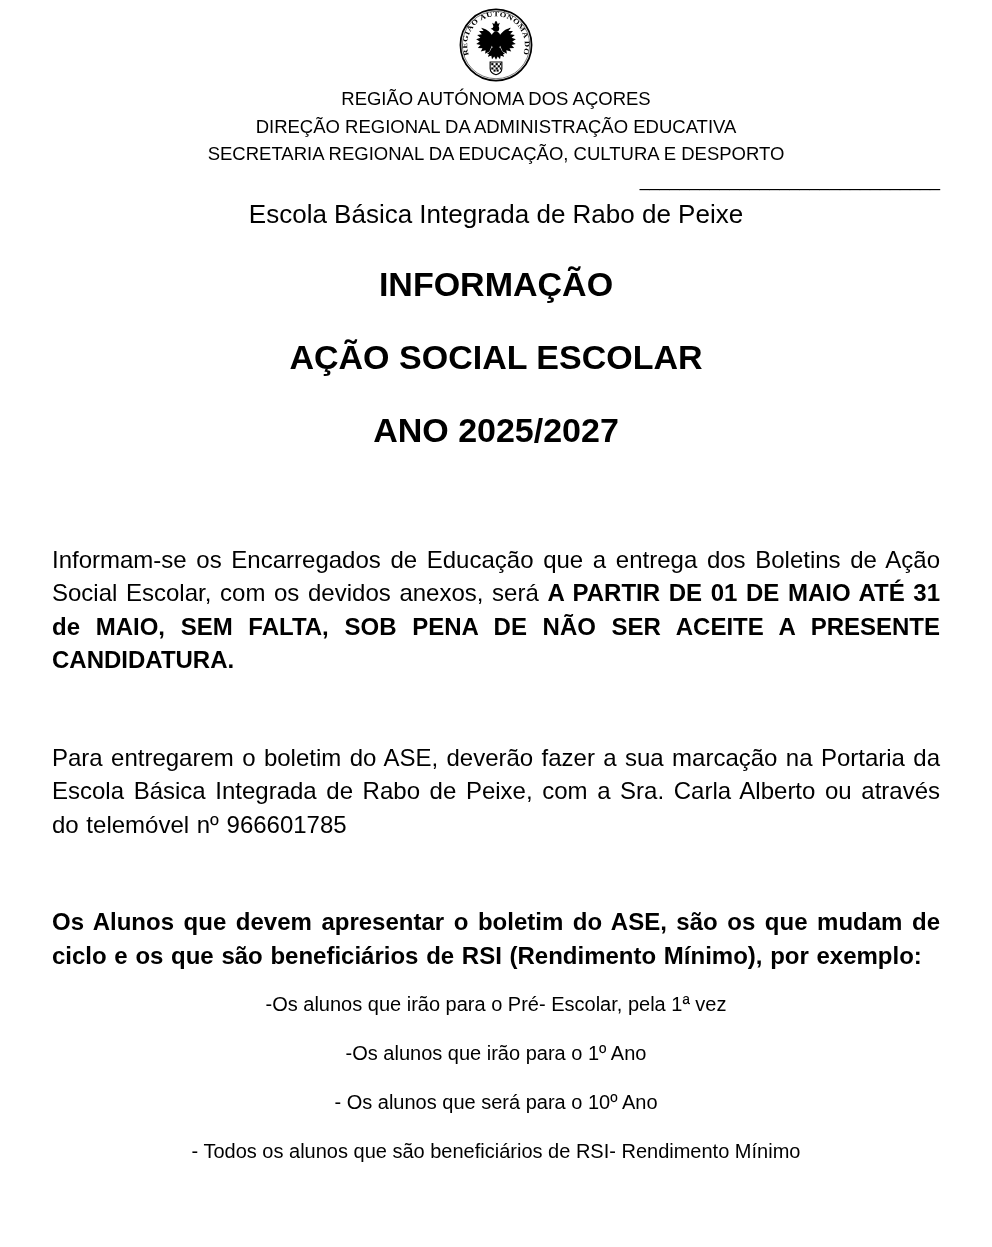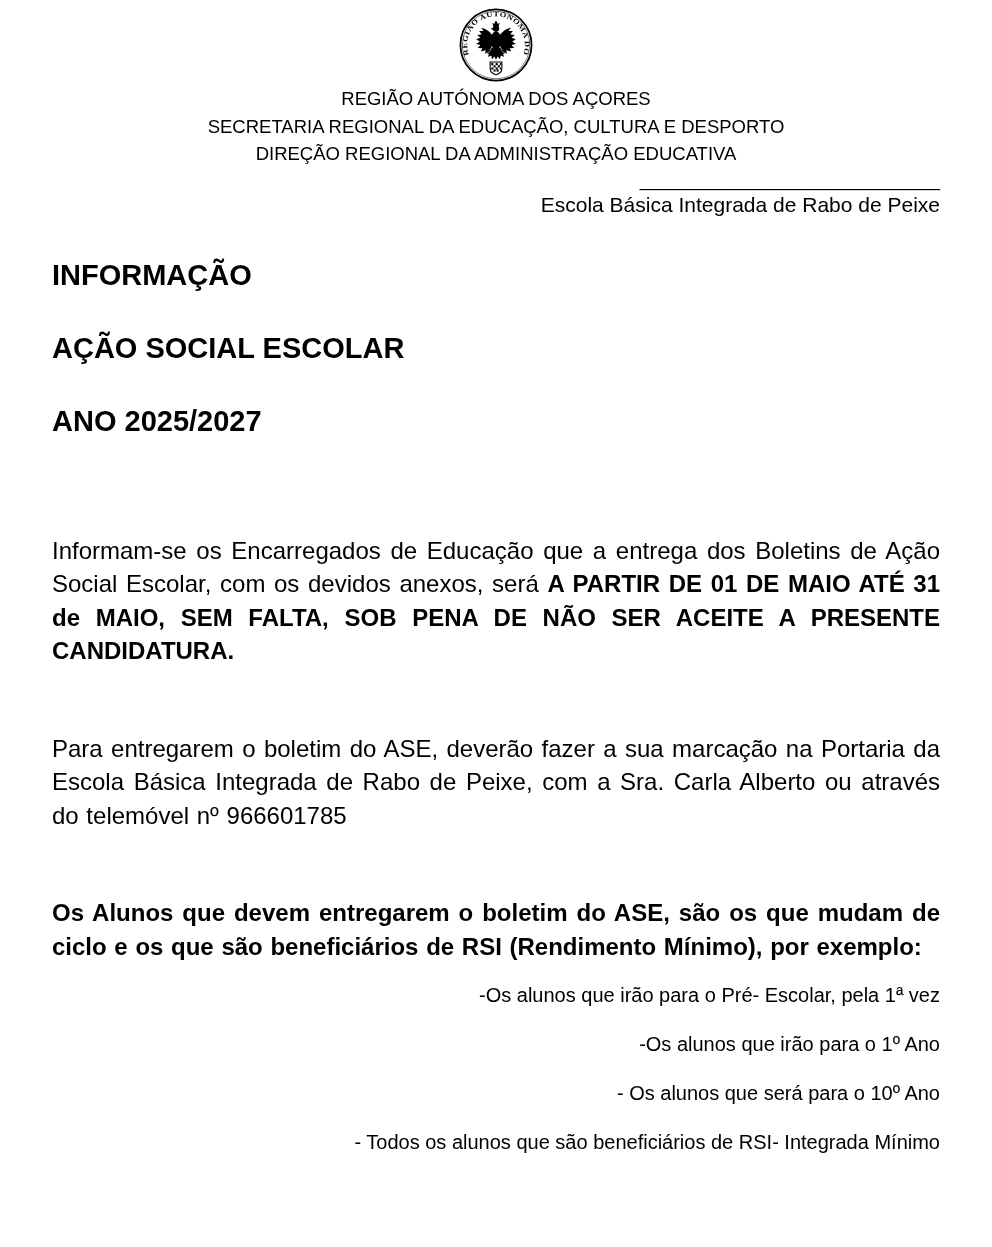--- a/index.html
+++ b/index.html
@@ -35,28 +35,29 @@
     white-space: nowrap;
   }
   .separator {
     text-align: right;
     font-size: 18px;
     line-height: 22px;
     margin-top: 1px;
     letter-spacing: 0px;
   }
   .school {
-    text-align: right;
-    font-size: 21px;
+    text-align: center;
+    font-size: 26px;
     line-height: 26px;
-    margin-top: 1px;
+    margin-top: 10px;
   }
   .title {
+    text-align: center;
     font-weight: bold;
-    font-size: 29px;
+    font-size: 34px;
     line-height: 41px;
     margin: 32px 0 0 0;
   }
   .title.first {
     margin-top: 37px;
   }
   .body-par {
     font-size: 24px;
     line-height: 33.5px;
     text-align: justify;
@@ -68,21 +69,21 @@
   .par-2 { margin-top: 64px; }
   .par-3 { margin-top: 64px; font-weight: bold; }
   .body-par strong { font-weight: bold; }
   .list {
     margin-top: 0;
   }
   .list-item {
     font-size: 20px;
     line-height: 33.5px;
     margin: 15.5px 0 0 0;
-    text-align: right;
+    text-align: center;
   }
 </style>
 </head>
 <body>
 
 <div class="page">
 
   <svg class="seal" viewBox="0 0 72 72" aria-hidden="true">
     <circle cx="36" cy="36" r="34.6" fill="#ffffff" stroke="#000000" stroke-width="1.7"></circle>
     <circle cx="36" cy="36" r="32.8" fill="none" stroke="#000000" stroke-width="0.5"></circle>
@@ -116,38 +117,38 @@
         <rect x="35.6" y="57.8" width="2.1" height="2.1"></rect>
         <rect x="39.7" y="57.8" width="1.1" height="2.1"></rect>
         <rect x="33.6" y="59.9" width="2" height="2"></rect>
         <rect x="36.6" y="59.9" width="2" height="2"></rect>
       </g>
     </g>
   </svg>
 
   <div class="org-header">
     <div>REGIÃO AUTÓNOMA DOS AÇORES</div>
+    <div>DIREÇÃO REGIONAL DA ADMINISTRAÇÃO EDUCATIVA</div>
     <div>SECRETARIA REGIONAL DA EDUCAÇÃO, CULTURA E DESPORTO</div>
-    <div>DIREÇÃO REGIONAL DA ADMINISTRAÇÃO EDUCATIVA</div>
   </div>
 
   <div class="separator">______________________________</div>
 
   <div class="school">Escola Básica Integrada de Rabo de Peixe</div>
 
   <div class="title first">INFORMAÇÃO</div>
   <div class="title">AÇÃO SOCIAL ESCOLAR</div>
   <div class="title">ANO 2025/2027</div>
 
   <p class="body-par par-1"><span>Informam-se os Encarregados de Educação que a entrega dos Boletins de Ação Social Escolar, com os devidos anexos, será </span><strong>A PARTIR DE 01 DE MAIO ATÉ 31 de MAIO, SEM FALTA, SOB PENA DE NÃO SER ACEITE A PRESENTE CANDIDATURA.</strong></p>
 
   <p class="body-par par-2">Para entregarem o boletim do ASE, deverão fazer a sua marcação na Portaria da Escola Básica Integrada de Rabo de Peixe, com a Sra. Carla Alberto ou através do telemóvel nº 966601785</p>
 
-  <p class="body-par par-3">Os Alunos que devem entregarem o boletim do ASE, são os que mudam de ciclo e os que são beneficiários de RSI (Rendimento Mínimo), por exemplo:</p>
+  <p class="body-par par-3">Os Alunos que devem apresentar o boletim do ASE, são os que mudam de ciclo e os que são beneficiários de RSI (Rendimento Mínimo), por exemplo:</p>
 
   <div class="list">
     <p class="list-item">-Os alunos que irão para o Pré- Escolar, pela 1ª vez</p>
     <p class="list-item">-Os alunos que irão para o 1º Ano</p>
     <p class="list-item">- Os alunos que será para o 10º Ano</p>
-    <p class="list-item">- Todos os alunos que são beneficiários de RSI- Integrada Mínimo</p>
+    <p class="list-item">- Todos os alunos que são beneficiários de RSI- Rendimento Mínimo</p>
   </div>
 
 </div>
 
 </body></html>

